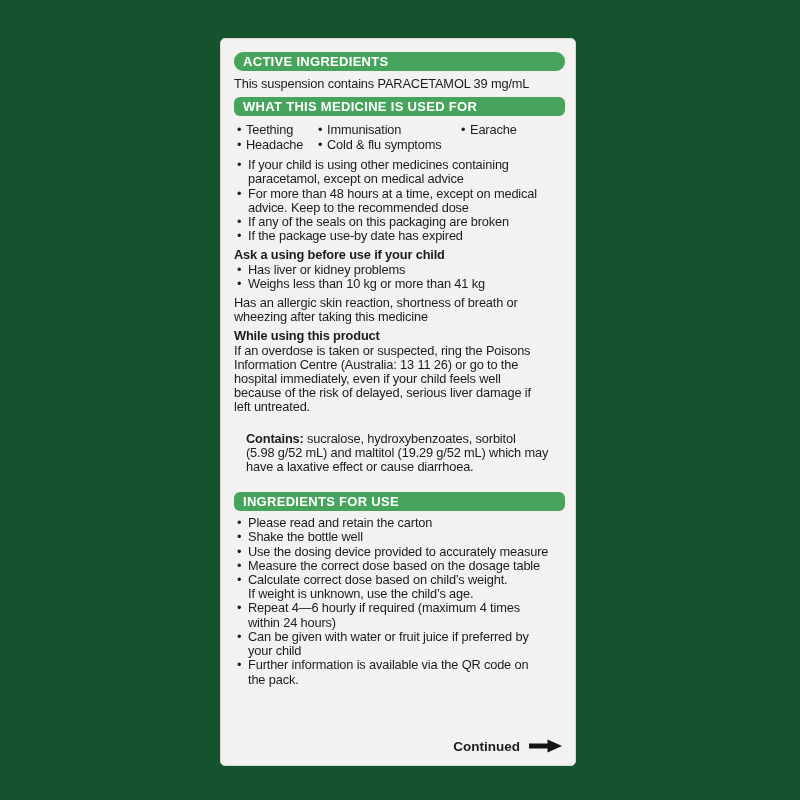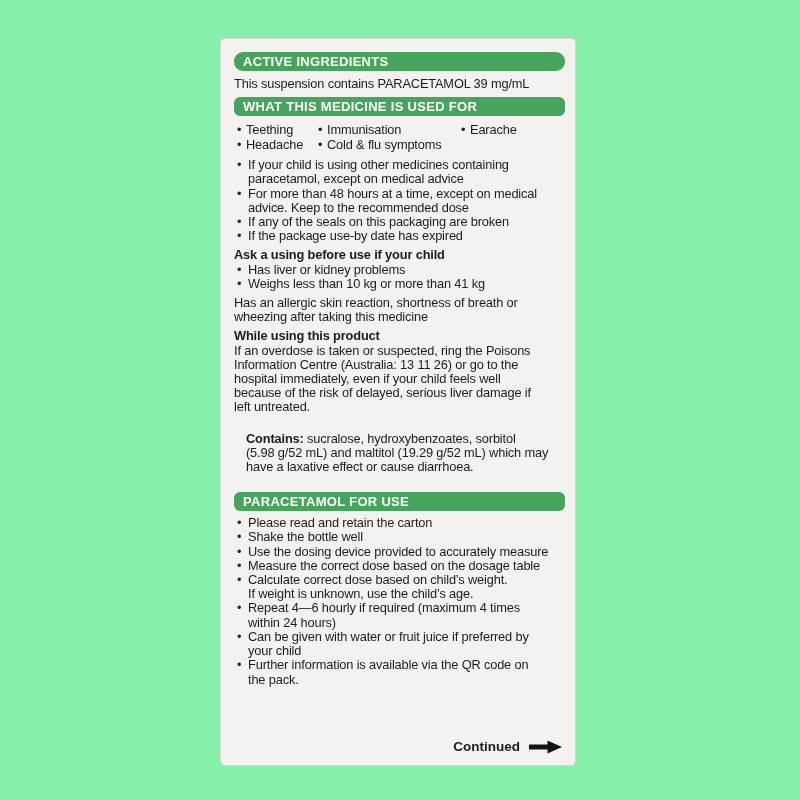--- a/index.html
+++ b/index.html
@@ -1,16 +1,16 @@
 <!DOCTYPE html>
 <html><head>
 <meta charset="utf-8">
 <style>
   html,body{margin:0;padding:0;background:#ffffff;}
-  .page{position:relative;width:800px;height:800px;background:#86efac;overflow:hidden;
+  .page{position:relative;width:800px;height:800px;background:#14532d;overflow:hidden;
         font-family:"Liberation Sans", sans-serif;}
   .panel{position:absolute;left:220px;top:38px;width:356px;height:728px;box-sizing:border-box;
          background:#f3f2f0;border:1px solid #d9d8d5;border-radius:5px;
          padding:13px 10px 11px 13px;display:flex;flex-direction:column;
          color:#1c1c1c;overflow:hidden;}
   .bar{background:#47a45c;color:#ffffff;font-weight:bold;font-size:13px;letter-spacing:.3px;
        height:19px;line-height:19px;padding-left:9px;border-radius:6px;margin:6px 0 5px 0;
        flex:0 0 auto;}
   .bar-first{margin-top:0;border-radius:9px;}
   .body{font-size:12.8px;line-height:14.2px;letter-spacing:-0.15px;margin:1px 0 0 0;}
@@ -19,21 +19,21 @@
   .sub{font-size:12.8px;line-height:14.2px;letter-spacing:-0.15px;margin:0;}
   .group{margin-top:5px;}
   .blist{margin:0 0 0 3px;padding:0;}
   .brow{display:flex;font-size:12.8px;line-height:14.2px;letter-spacing:-0.15px;}
   .dot{flex:0 0 11px;width:11px;}
   .btext{flex:1;}
   .uses{display:grid;grid-template-columns:81px 143px 1fr;margin:1px 0 1px 3px;
         font-size:12.8px;line-height:15px;letter-spacing:-0.15px;}
   .ucell{display:flex;}
   .ucell .dot{flex:0 0 9px;width:9px;}
-  .continued{margin-top:auto;display:flex;justify-content:flex-end;align-items:flex-end;
+  .continued{margin-top:auto;display:flex;justify-content:flex-end;align-items:flex-start;
              gap:9px;padding-right:3px;font-weight:bold;font-size:13.5px;flex:0 0 auto;}
   .arrow{display:block;}
 </style>
 </head>
 <body>
 
 <div class="page">
   <div class="panel">
 
     <div class="bar bar-first">ACTIVE INGREDIENTS</div>
@@ -114,21 +114,21 @@
 because of the risk of delayed, serious liver damage if
 left untreated.</p>
     </div>
 
     <div class="group">
       <p class="body" style="margin:12px;"><span class="bold">Contains:</span><span class="pre"> sucralose, hydroxybenzoates, sorbitol
 (5.98 g/52 mL) and maltitol (19.29 g/52 mL) which may
 have a laxative effect or cause diarrhoea.</span></p>
     </div>
 
-    <div class="bar">PARACETAMOL FOR USE</div>
+    <div class="bar">INGREDIENTS FOR USE</div>
     <div class="blist">
       <div class="brow">
         <span class="dot">•</span>
         <span class="btext pre">Please read and retain the carton</span>
       </div>
       <div class="brow">
         <span class="dot">•</span>
         <span class="btext pre">Shake the bottle well</span>
       </div>
       <div class="brow">

